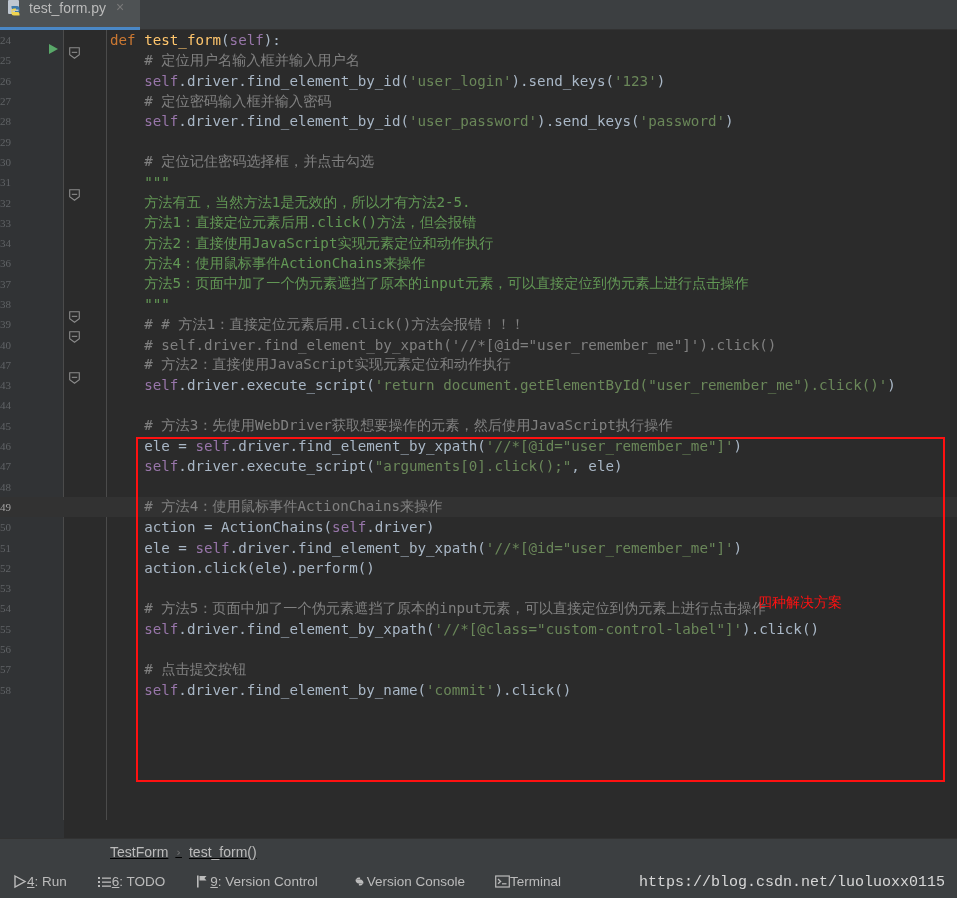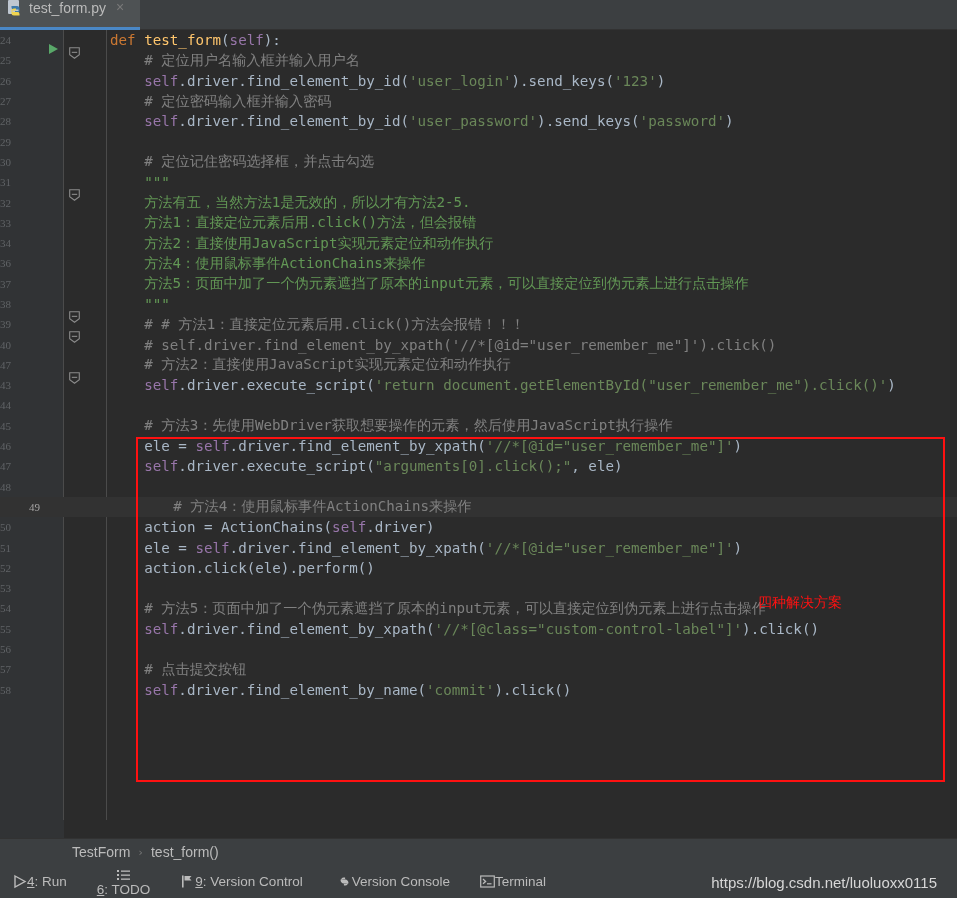--- a/index.html
+++ b/index.html
@@ -46,21 +46,21 @@
     background: #2b2b2b;
     overflow: hidden;
   }
   .row {
     position: relative;
     height: 20.3px;
     display: flex;
     align-items: center;
     white-space: pre;
   }
-  .row.current { background: #323232; padding-left: 29px; }
+  .row.current { background: #323232; }
   .row.current .ln { color: #a4a3a3; }
 
   .ln {
     width: 46px;
     text-align: left;
     padding-right: 10px;
     color: #606366;
     font-size: 11px;
     font-family: Liberation Serif, serif;
     flex: 0 0 46px;
@@ -131,23 +131,24 @@
     font-size: 14px;
     font-family: "DejaVu Sans", "Liberation Sans", sans-serif;
     white-space: nowrap;
   }
 
   
   #breadcrumb {
     height: 27px;
     background: #3c3f41;
     display: flex; align-items: center;
-    padding-left: 72px;
+    padding-left: 110px;
     gap: 7px;
     border-top: 1px solid #323232;
+    text-decoration: underline;
   }
   #breadcrumb .crumb {
     color: #bbbbbb;
     font-size: 14px;
     font-family: "Liberation Sans", sans-serif;
   }
   #breadcrumb .sep { color: #787878; font-size: 11px; }
 
   
   #statusbar {
@@ -160,23 +161,23 @@
     display: flex; align-items: center; 
     color: #bbbbbb;
     font-family: "Liberation Sans", sans-serif;
     font-size: 13.5px;
     white-space: nowrap;
   }
   .sb-item .sb-key { text-decoration: underline; }
   .sb-ico { width: 15px; height: 15px; display:block; }
   #watermark {
     position: absolute;
-    right: 20px; top: 50%; transform: translateY(-50%);
+    right: 12px; top: 50%; transform: translateY(-50%);
     color: #d7d7d7;
-    font-family: Liberation Sans, sans-serif;
+    font-family: Liberation Mono, monospace;
     font-size: 15px;
     white-space: nowrap;
     text-align: center;
   }
 </style>
 </head>
 <body>
 
 <div id="tabbar">
   <div id="tab-active">
@@ -263,21 +264,21 @@
 <div id="statusbar">
   <div class="sb-item" style="margin-left:12px;">
     <span class="sb-ico">
       <svg width="15" height="15" viewBox="0 0 15 15">
           <polygon points="3,2 13,7.5 3,13" fill="none" stroke="#bbbbbb" stroke-width="1.4"></polygon>
         </svg>
     </span>
     <span><span class="sb-key">4</span><span>: Run</span></span>
   </div>
 
-  <div class="sb-item" style="margin-left:30px;flex-direction:column;">
+  <div class="sb-item" style="margin-left:30px;">
     <span class="sb-ico">
       <svg width="15" height="15" viewBox="0 0 15 15">
         <g fill="#bbbbbb">
             <rect x="1" y="3" width="2" height="2"></rect>
             <rect x="1" y="7" width="2" height="2"></rect>
             <rect x="1" y="11" width="2" height="2"></rect>
         <rect x="5" y="3.5" width="9" height="1.3"></rect>
             <rect x="5" y="7.5" width="9" height="1.3"></rect>
             <rect x="5" y="11.5" width="9" height="1.3"></rect>
           </g>

